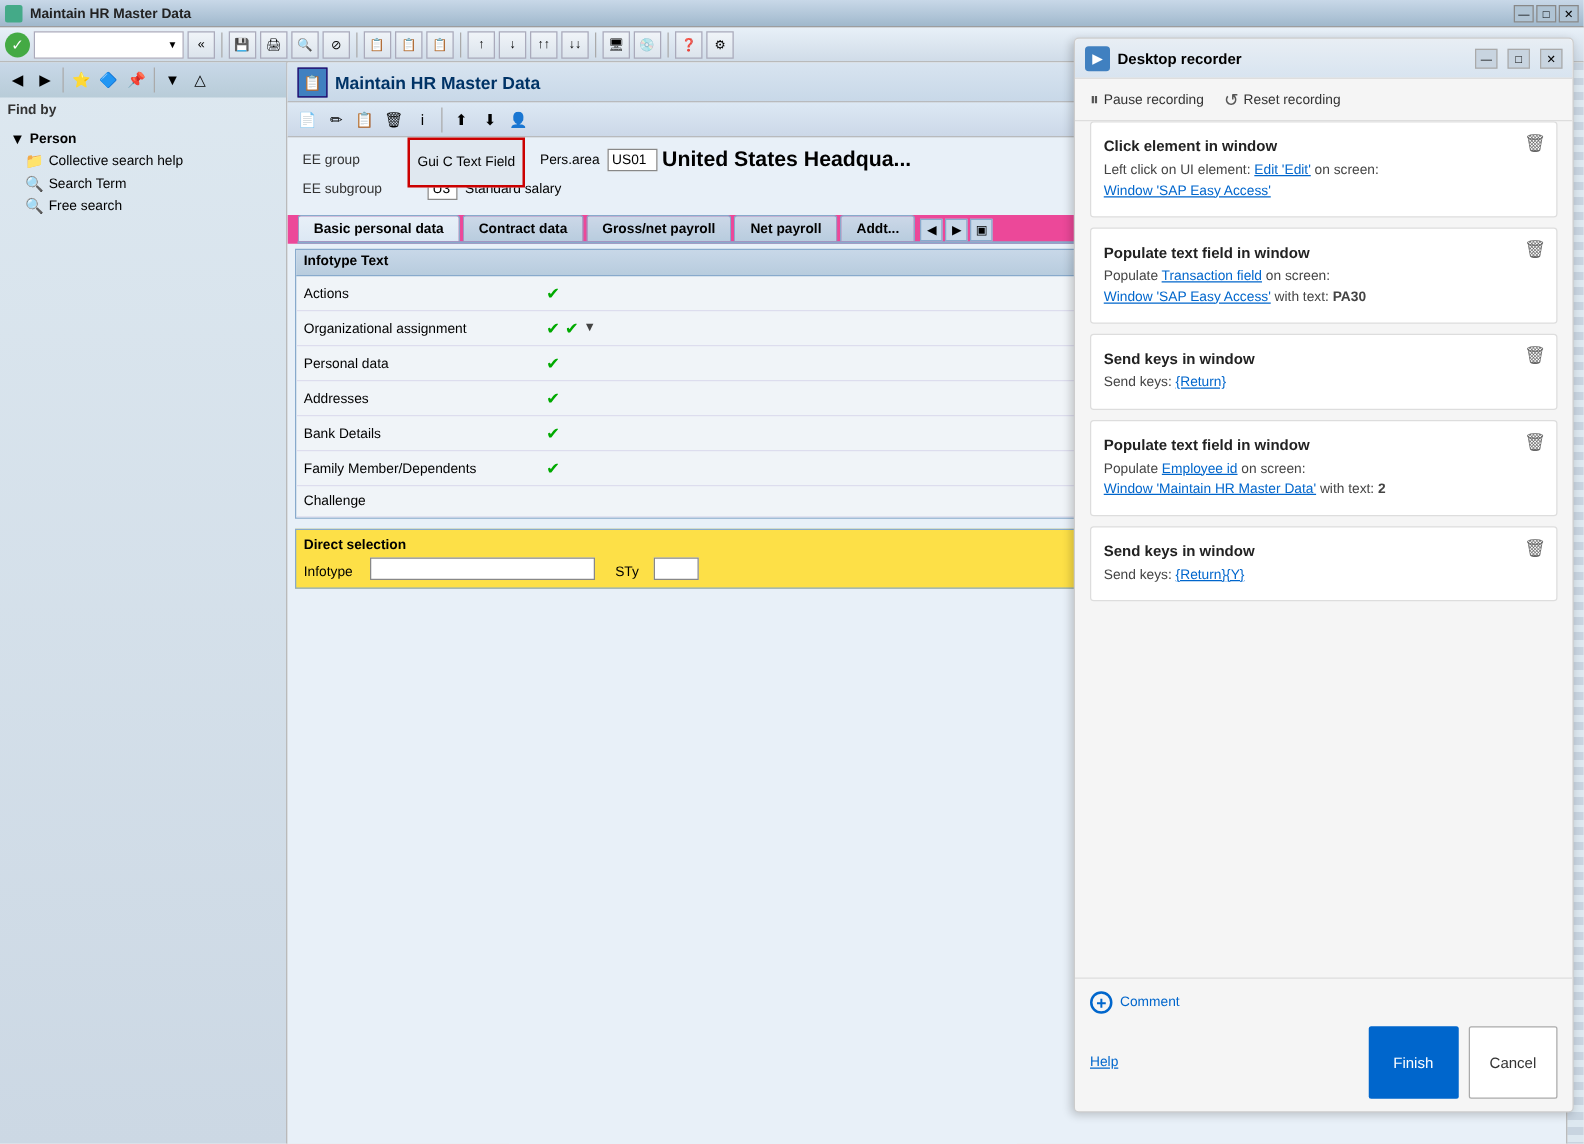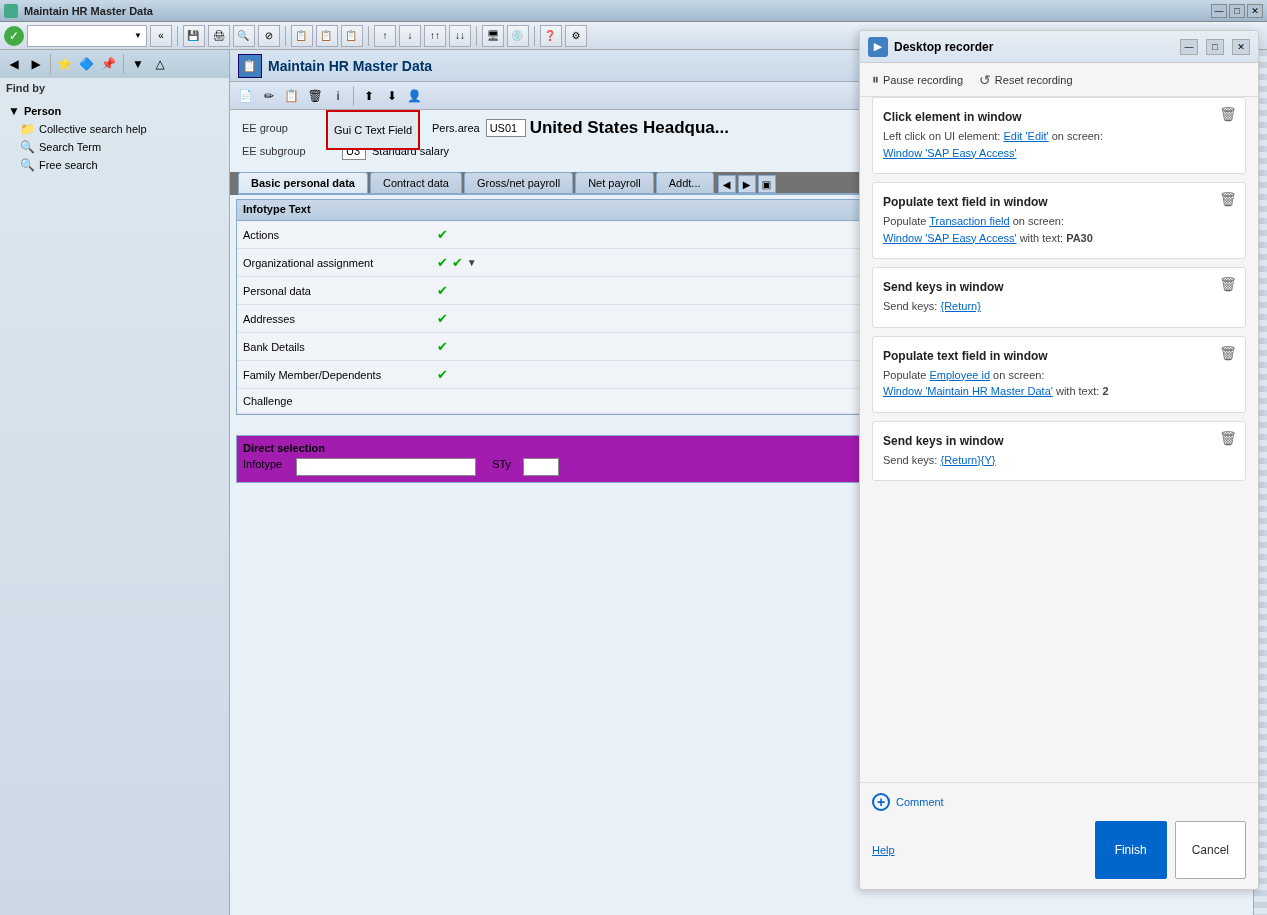--- a/index.html
+++ b/index.html
@@ -112,32 +112,33 @@
       border: 2px solid #cc0000;
       padding: 12px 6px;
       font-size: 11px;
       color: #000;
       z-index: 10;
     }
 
     
     .tabs-container {
       padding: 0 8px;
-      background: #737373;
+      background: #ec4899;
     }
     .tabs-row { display: flex; align-items: flex-end; border-bottom: 2px solid #88aacc; }
     .tab { 
       padding: 4px 12px; 
       background: linear-gradient(to bottom, #ccd8e8, #b8ccde); 
       border: 1px solid #88aacc; 
       border-bottom: none;
       cursor: pointer;
       font-size: 11px;
       margin-right: 2px;
       border-radius: 3px 3px 0 0;
+      font-weight: bold;
     }
     .tab.active { background: linear-gradient(to bottom, #e8f0f8, #dce8f4); font-weight: bold; }
     .tab-nav-btn { width: 18px; height: 18px; background: #c8d8e8; border: 1px solid #88aacc; display: flex; align-items: center; justify-content: center; cursor: pointer; font-size: 10px; margin-left: 2px; }
     .infotype-header {
       background: linear-gradient(to bottom, #c8d8e8, #b8ccde);
       display: flex;
       padding: 3px 6px;
       border-bottom: 1px solid #88aacc;
     }
     .infotype-header-cell { font-size: 11px; font-weight: bold; }
@@ -153,21 +154,21 @@
       border: 1px solid #c0a000;
       padding: 3px 10px;
       cursor: pointer;
       font-size: 11px;
       display: flex;
       align-items: center;
       gap: 4px;
     }
     .choose-btn-icon { font-size: 12px; }
     .direct-sel-title { font-weight: bold; margin-bottom: 4px; font-size: 11px; }
-    .direct-sel-row { display: flex; align-items: flex-start; gap: 8px; }
+    .direct-sel-row { display: flex; align-items: flex-end; gap: 8px; }
 
     
     .recorder-panel {
       position: absolute;
       right: 0;
       top: 0;
       width: 400px;
       height: 870px;
       background: #f5f5f5;
       border: 1px solid #ccc;
@@ -485,21 +486,21 @@
 
         <div style="display:flex; justify-content:center; margin-top:4px;">
           <button class="choose-btn">
             <span class="choose-btn-icon">📋</span>
             <span>Choose</span>
           </button>
         </div>
       </div>
     </div>
 
-    <div style="margin:20px 6px 0 6px; border:1px solid #88aacc; background:#a21caf; padding:6px;">
+    <div style="margin:8px 6px 0 6px; border:1px solid #88aacc; background:#fde047; padding:6px;">
       <div class="direct-sel-title">Direct selection</div>
       <div class="direct-sel-row">
         <span style="font-size:11px;">Infotype</span>
         <input class="form-input" style="width: 180px; margin-left: 6px;">
         <span style="font-size:11px; margin-left:8px;">STy</span>
         <input class="form-input" style="width: 36px; margin-left: 4px;">
       </div>
     </div>
 
   </div>

